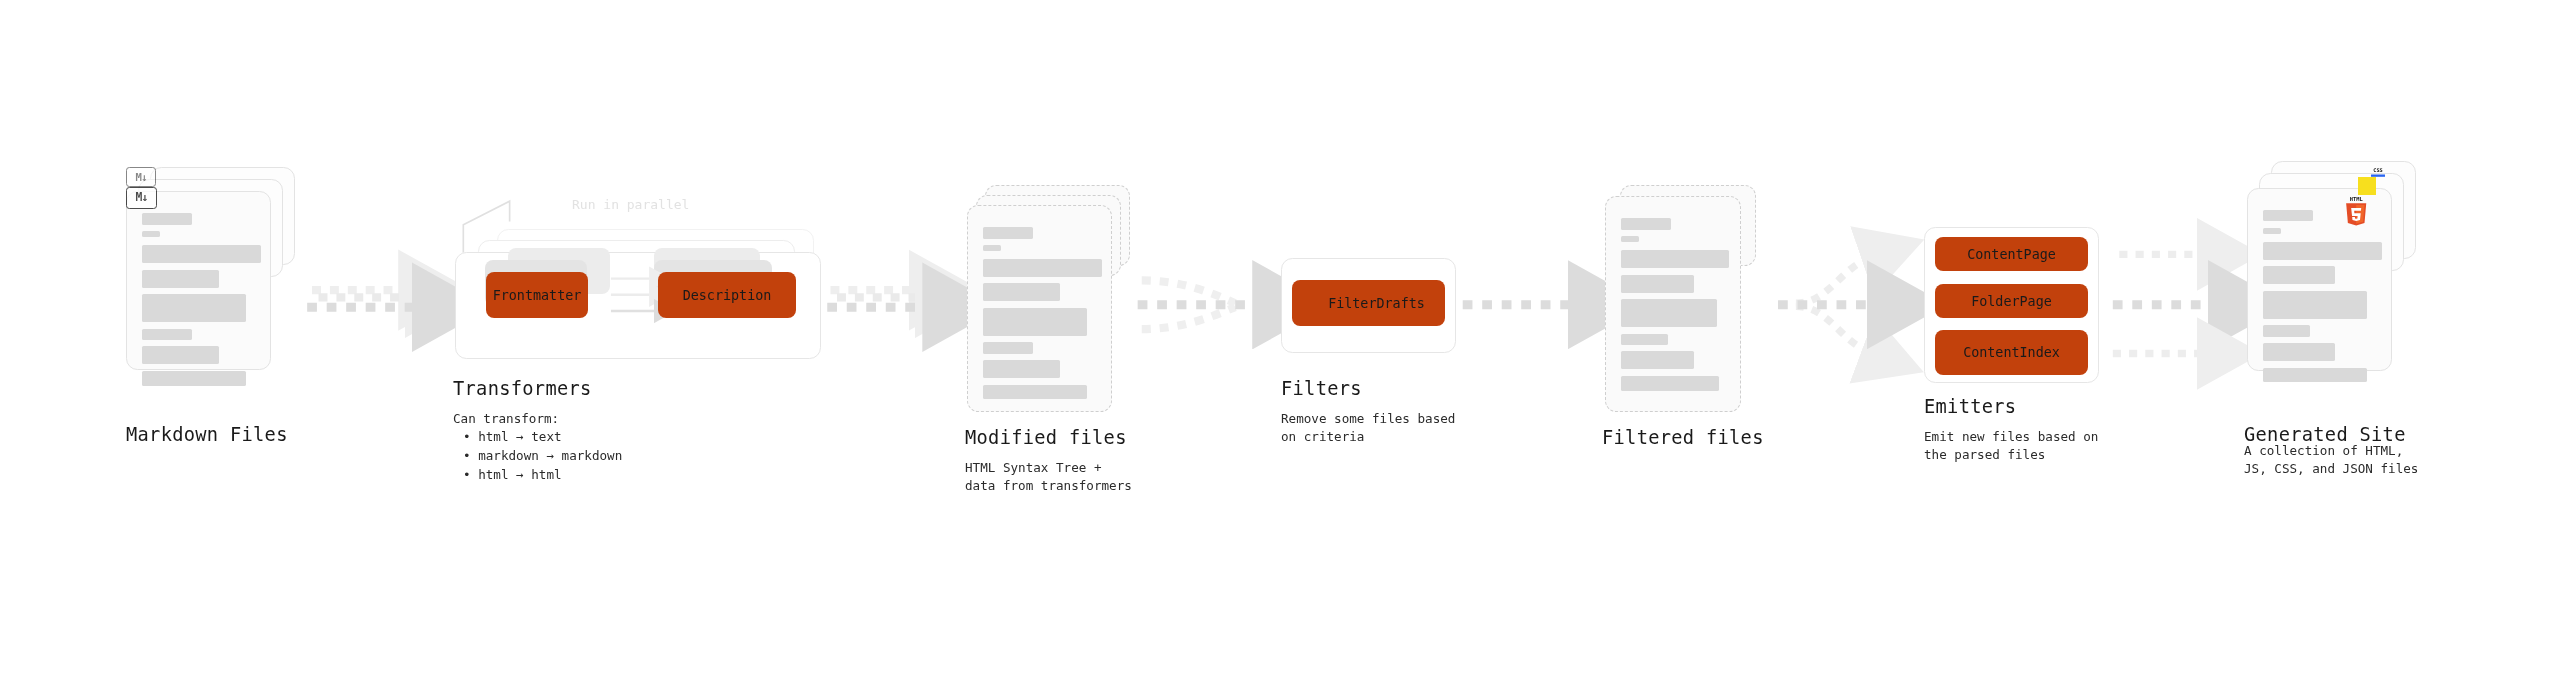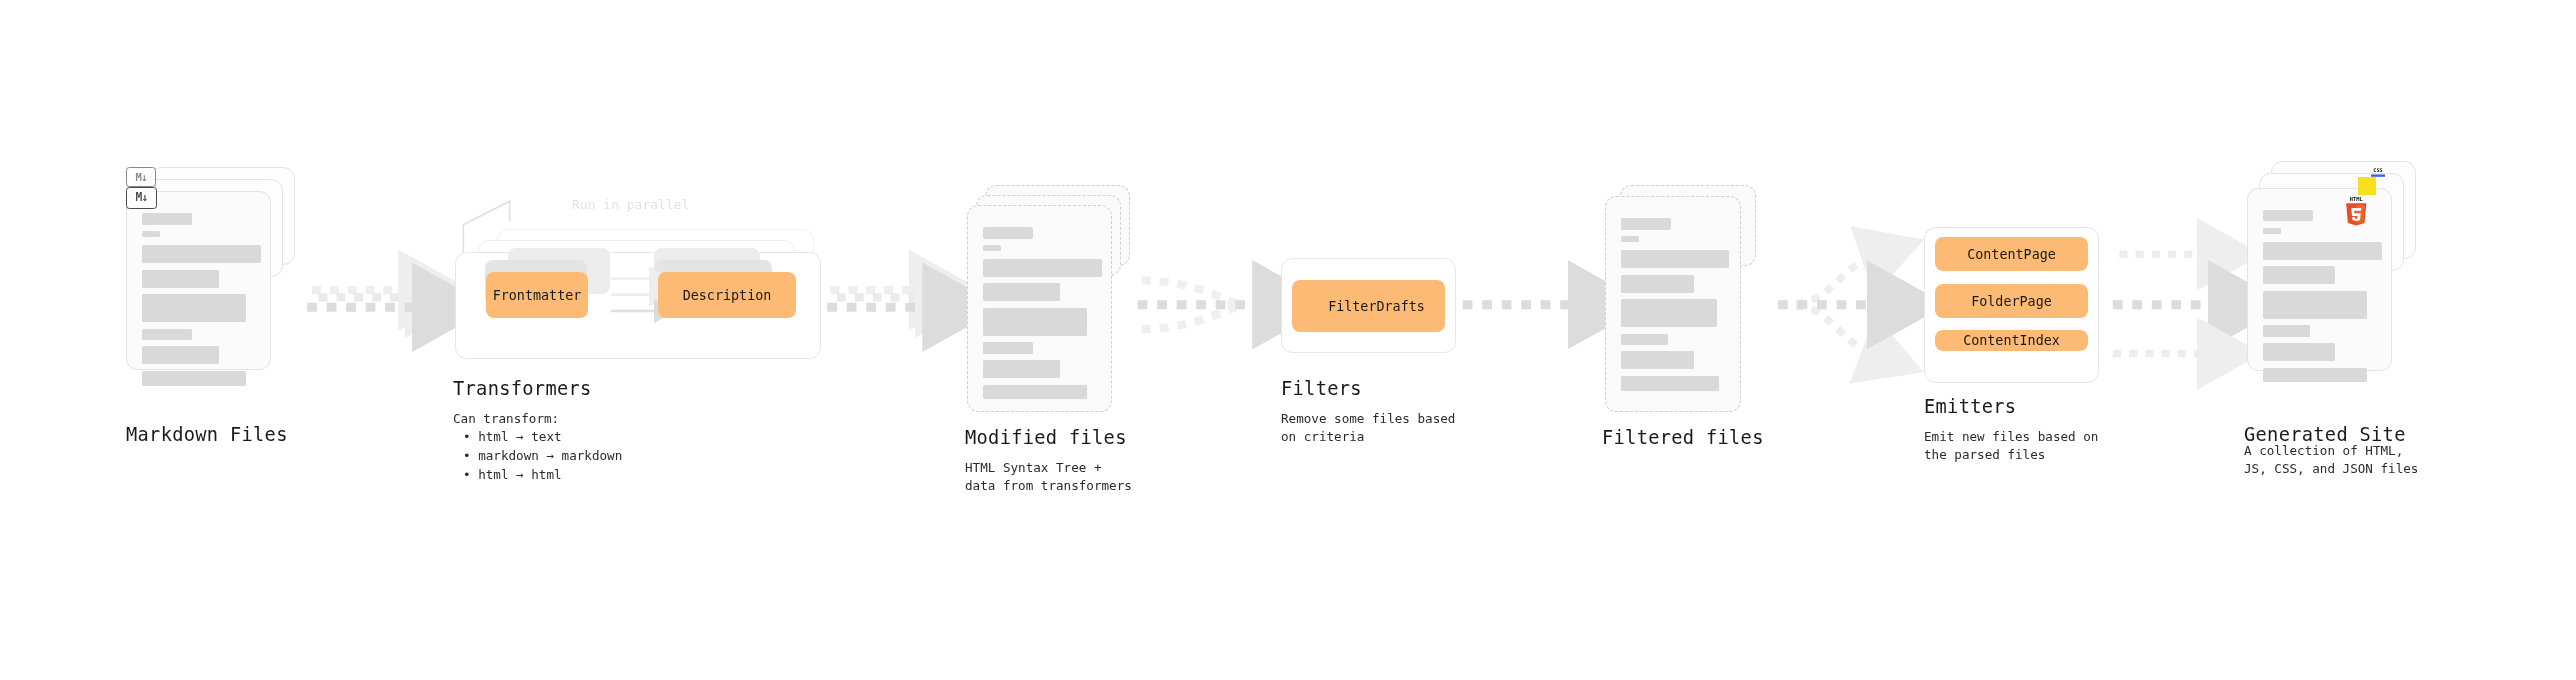--- a/index.html
+++ b/index.html
@@ -101,21 +101,21 @@
     border: 1.6px solid #e6e6e6;
     border-radius: 11.4px;
     background: #ffffff;
   }
   .group-box.g-ghost-a { border-color: #f2f2f2; }
   .group-box.g-ghost-b { border-color: #ededed; }
 
   .chip {
     position: absolute;
     box-sizing: border-box;
-    background: #fdba74;
+    background: #c2410c;
     border-radius: 8.1px;
     display: flex;
     align-items: center;
     justify-content: center;
     font-size: 13.4px;
     color: #1a1a1a;
     white-space: nowrap;
   }
   .chip.ghost-a { background: #ececec; color: transparent; }
   .chip.ghost-b { background: #e4e4e4; color: transparent; }
@@ -249,21 +249,21 @@
         <div class="bar" style="width:104px;height:14.6px;"></div>
       </div>
     </div>
   </div>
 
   <div class="title" style="left:965px; top:427px;">Modified files</div>
   <div class="subtitle" style="left:965px; top:459px;">HTML Syntax Tree +
 data from transformers</div>
 
   <div class="group-box" style="left:1281px; top:258px; width:175px; height:95px;"></div>
-  <div class="chip" style="left:1292px; top:280px; width:153px; height:52px;padding-left:16px;">FilterDrafts</div>
+  <div class="chip" style="left:1292px; top:280px; width:153px; height:46px;padding-left:16px;">FilterDrafts</div>
 
   <div class="title" style="left:1281px; top:378px;">Filters</div>
   <div class="subtitle" style="left:1281px; top:410px;">Remove some files based
 on criteria</div>
 
   <div class="doc-stack" style="left:1605px; top:185px;">
     <div class="doc dashed" style="left:14.6px; top:0px; width:136px; height:81px;"></div>
     <div class="doc dashed" style="left:0px; top:11.4px; width:136px; height:216px;">
       <div class="doc-body">
         <div class="bar" style="width:50px;height:11.4px;"></div>
@@ -276,21 +276,21 @@
         <div class="bar" style="width:98px;height:14.6px;"></div>
       </div>
     </div>
   </div>
 
   <div class="title" style="left:1602px; top:427px;">Filtered files</div>
 
   <div class="group-box" style="left:1924px; top:227px; width:175px; height:156px;"></div>
   <div class="chip" style="left:1935px; top:237px; width:153px; height:34px;">ContentPage</div>
   <div class="chip" style="left:1935px; top:284px; width:153px; height:34px;">FolderPage</div>
-  <div class="chip" style="left:1935px; top:330px; width:153px; height:21px;">ContentIndex</div>
+  <div class="chip" style="left:1935px; top:330px; width:153px; height:45px;">ContentIndex</div>
 
   <div class="title" style="left:1924px; top:396px;">Emitters</div>
   <div class="subtitle" style="left:1924px; top:428px;">Emit new files based on
 the parsed files</div>
 
   <div class="doc-stack" style="left:2247px; top:161px;">
     <div class="doc ghost1" style="left:24.4px; top:0px; width:145px; height:98px;"></div>
     <div class="doc ghost2" style="left:12.2px; top:12.2px; width:145px; height:98px;"></div>
     <div class="doc" style="left:0px; top:27px; width:145px; height:183px;">
       <div class="doc-body">

